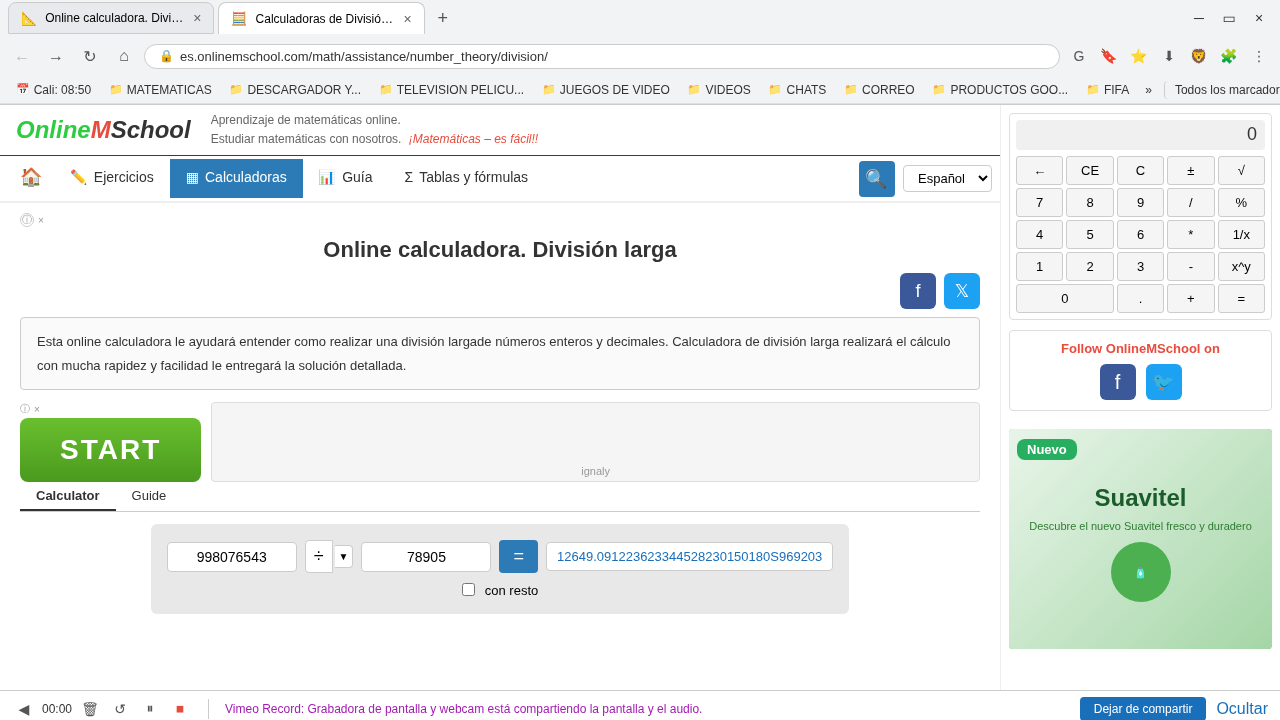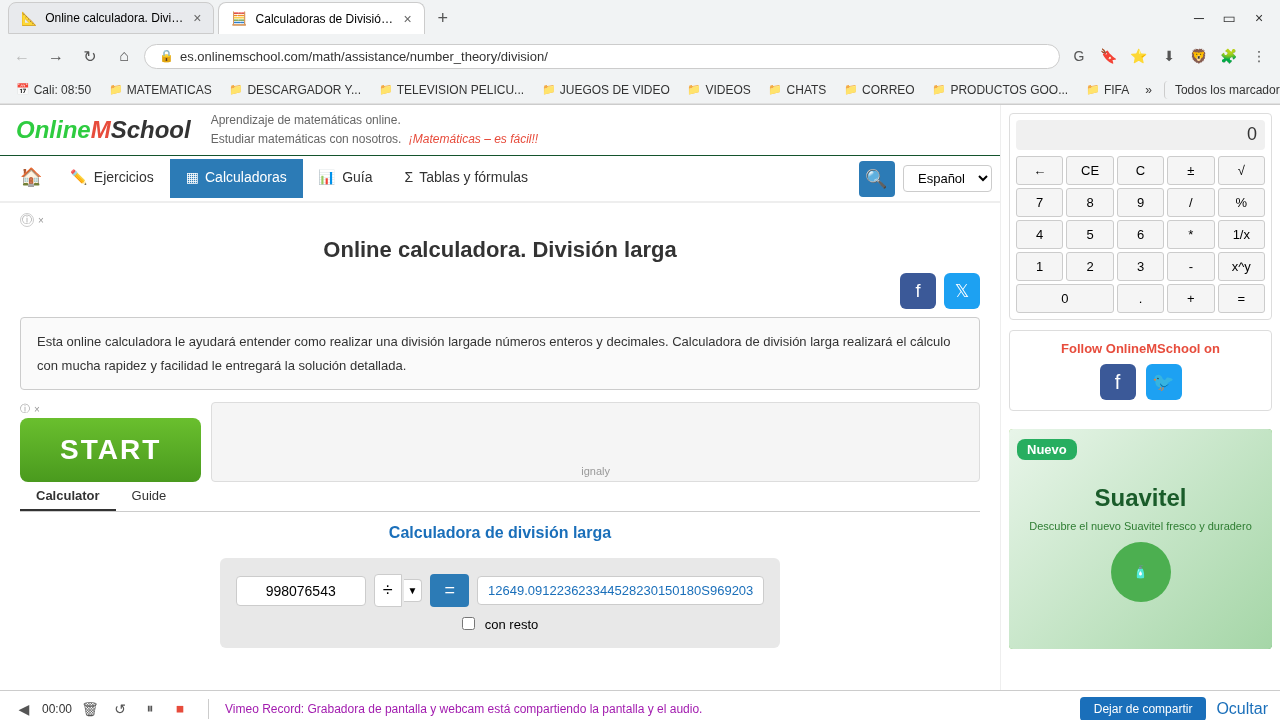--- a/index.html
+++ b/index.html
@@ -266,28 +266,28 @@
           <span style="font-size:11px; color:#999;">ignaly</span>
         </div>
       </div>
 
       <div class="calc-tabs">
         <div class="calc-tab active">Calculator</div>
         <div class="calc-tab">Guide</div>
       </div>
 
       <div class="calc-section">
-        <div class="calc-title">Calculadora de división larga</div>
         <div class="calc-input-area">
           <div class="calc-row">
             <input type="text" class="calc-input" value="998076543" style="">
             <div class="calc-op">
               <span class="op-symbol">÷</span>
               <span class="op-arrow">▼</span>
             </div>
+            <input type="text" class="calc-input" value="78905" style="">
             <button class="eq-btn">=</button>
             <div class="result-box">12649.091223623344528230150180S969203</div>
           </div>
           <div class="checkbox-row">
             <input type="checkbox" style="">
             <span>con resto</span>
           </div>
         </div>
       </div>
     </div>

